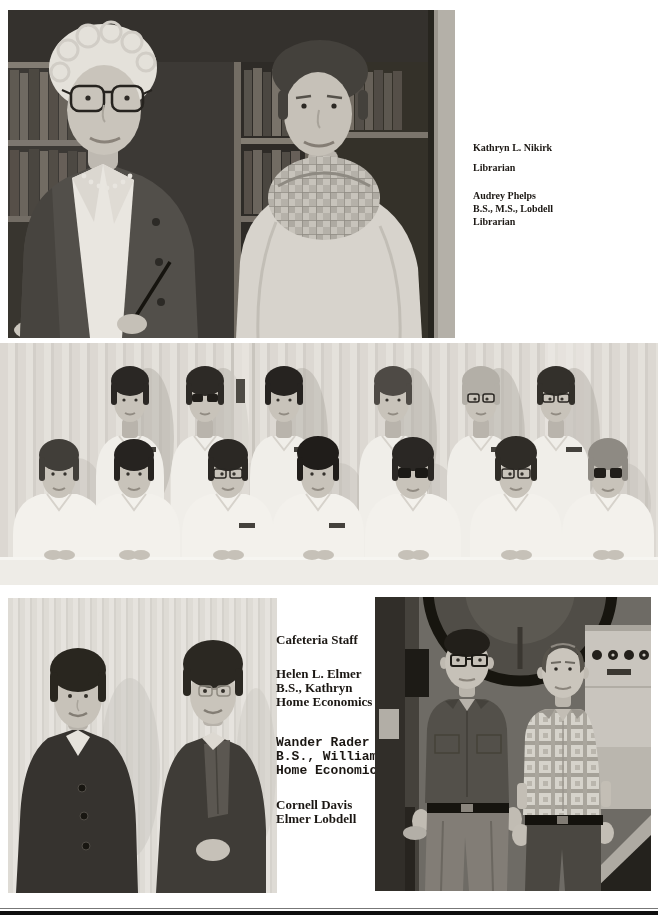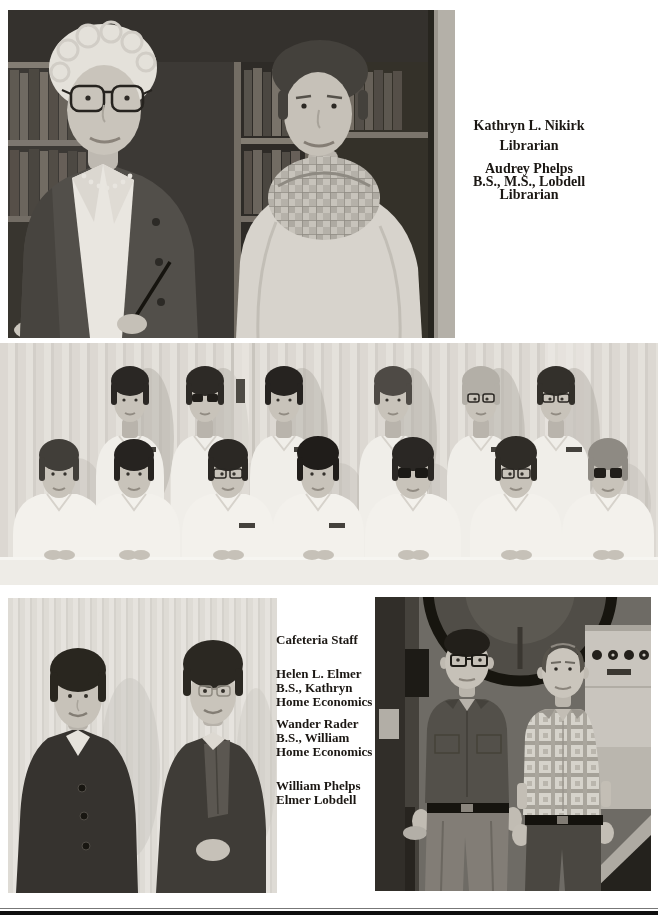--- a/index.html
+++ b/index.html
@@ -18,27 +18,27 @@
   #photo-cafeteria  { left:0;    top:343px; width:658px; height:242px; }
   #photo-women      { left:8px;  top:598px; width:269px; height:295px; }
   #photo-men        { left:375px; top:597px; width:276px; height:294px; }
 
   .caption {
     position:absolute;
     font-weight:bold;
     color:var(--text-color,#1b1713);
     white-space:nowrap;
   }
-  #caption-library { left:473px; top:119px; font-size:14px; line-height:13px;text-align:center; }
+  #caption-library { left:473px; top:141px; font-size:10px; line-height:13px; }
   #caption-library .gap-line  { margin-top:7px; }
-  #caption-library .gap-group { margin-top:10px; }
+  #caption-library .gap-group { margin-top:15px; }
 
   #caption-cafeteria { left:276px; top:633px; font-size:13px; line-height:14px; }
   #caption-cafeteria .cap-group.g1 { margin-top:20px; }
-  #caption-cafeteria .cap-group.g2 { margin-top:8px; }
+  #caption-cafeteria .cap-group.g2 { margin-top:27px;font-family:Liberation Mono, monospace; }
   #caption-cafeteria .cap-group.g3 { margin-top:20px; }
 
   .rule { position:absolute; left:0; width:658px; }
   #rule-thin  { top:908px; height:1px; background:var(--rule-thin,#777777); }
   #rule-thick { top:911px; height:4px; background:var(--rule-thick,#0f0f0f); }
 </style>
 </head>
 <body>
 
 <figure class="photo" id="photo-librarians">
@@ -475,21 +475,21 @@
     <p>Helen L. Elmer</p>
     <p>B.S., Kathryn</p>
     <p>Home Economics</p>
   </div>
   <div class="cap-group g2">
     <p>Wander Rader</p>
     <p>B.S., William</p>
     <p>Home Economics</p>
   </div>
   <div class="cap-group g3">
-    <p>William Phelps</p>
+    <p>Cornell Davis</p>
     <p>Elmer Lobdell</p>
   </div>
 </div>
 
 <figure class="photo" id="photo-men">
 <svg viewBox="0 0 276 294" preserveAspectRatio="none">
   <defs>
     <pattern id="plaidm" width="16" height="16" patternUnits="userSpaceOnUse">
       <rect width="16" height="16" fill="#d6d3cb"></rect>
       <rect width="16" height="4" fill="#a5a198"></rect>

